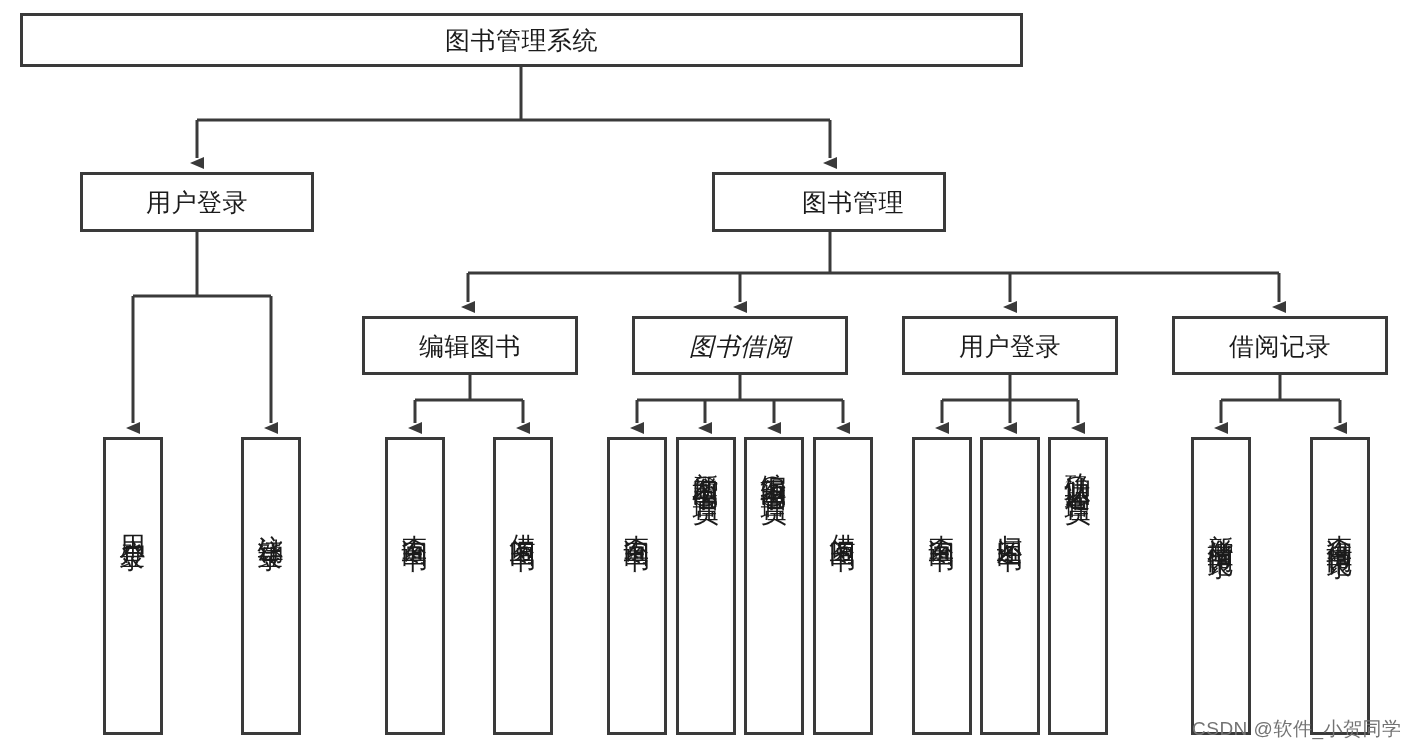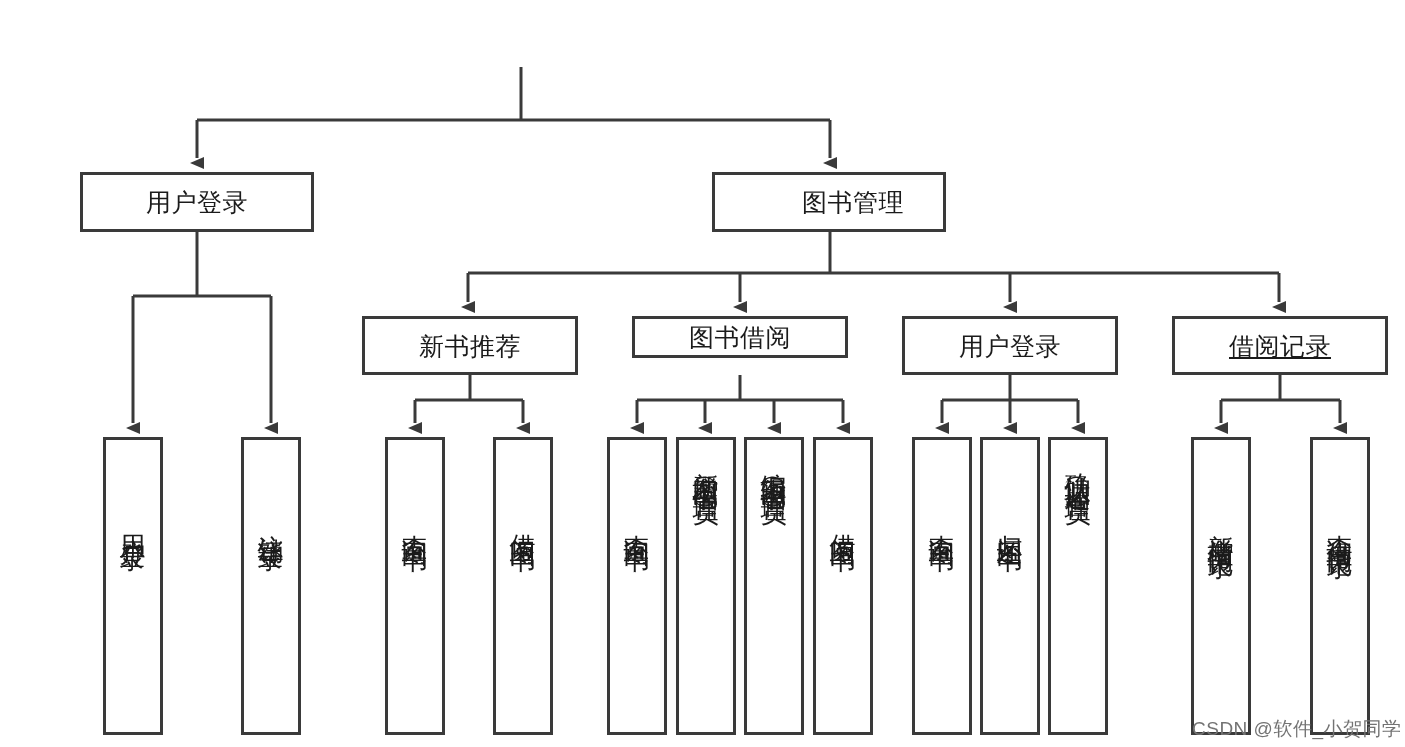--- a/index.html
+++ b/index.html
@@ -123,38 +123,41 @@
       <path d="M1010,400 L1010,423" marker-end="url(#arr)"></path>
       <path d="M1078,400 L1078,423" marker-end="url(#arr)"></path>
 
       <path d="M1280,375 L1280,400"></path>
       <path d="M1221,400 L1340,400"></path>
       <path d="M1221,400 L1221,423" marker-end="url(#arr)"></path>
       <path d="M1340,400 L1340,423" marker-end="url(#arr)"></path>
     </g>
   </svg>
 
+  <div class="node horiz" style="left:20px; top:13px; width:1003px; height:54px;">
+    <span class="lbl">图书管理系统</span>
+  </div>
 
   <div class="node horiz" style="left:80px; top:172px; width:234px; height:60px;">
     <span class="lbl">用户登录</span>
   </div>
   <div class="node horiz" style="left:712px; top:172px; width:234px; height:60px;padding-left:48px;">
     <span class="lbl">图书管理</span>
   </div>
 
   <div class="node horiz" style="left:362px; top:316px; width:216px; height:59px;">
-    <span class="lbl">新书推荐</span>
-  </div>
-  <div class="node horiz" style="left:632px; top:316px; width:216px; height:42px;">
+    <span class="lbl">编辑图书</span>
+  </div>
+  <div class="node horiz" style="left:632px; top:316px; width:216px; height:59px;font-style:italic;">
     <span class="lbl">图书借阅</span>
   </div>
   <div class="node horiz" style="left:902px; top:316px; width:216px; height:59px;">
     <span class="lbl">用户登录</span>
   </div>
-  <div class="node horiz" style="left:1172px; top:316px; width:216px; height:59px;text-decoration:underline;">
+  <div class="node horiz" style="left:1172px; top:316px; width:216px; height:59px;">
     <span class="lbl">借阅记录</span>
   </div>
 
   <div class="node vert mid" style="left:103px; top:437px; width:60px; height:298px;">
     <span class="lbl">用户登录</span>
   </div>
   <div class="node vert mid" style="left:241px; top:437px; width:60px; height:298px;">
     <span class="lbl">注销登录</span>
   </div>
 

